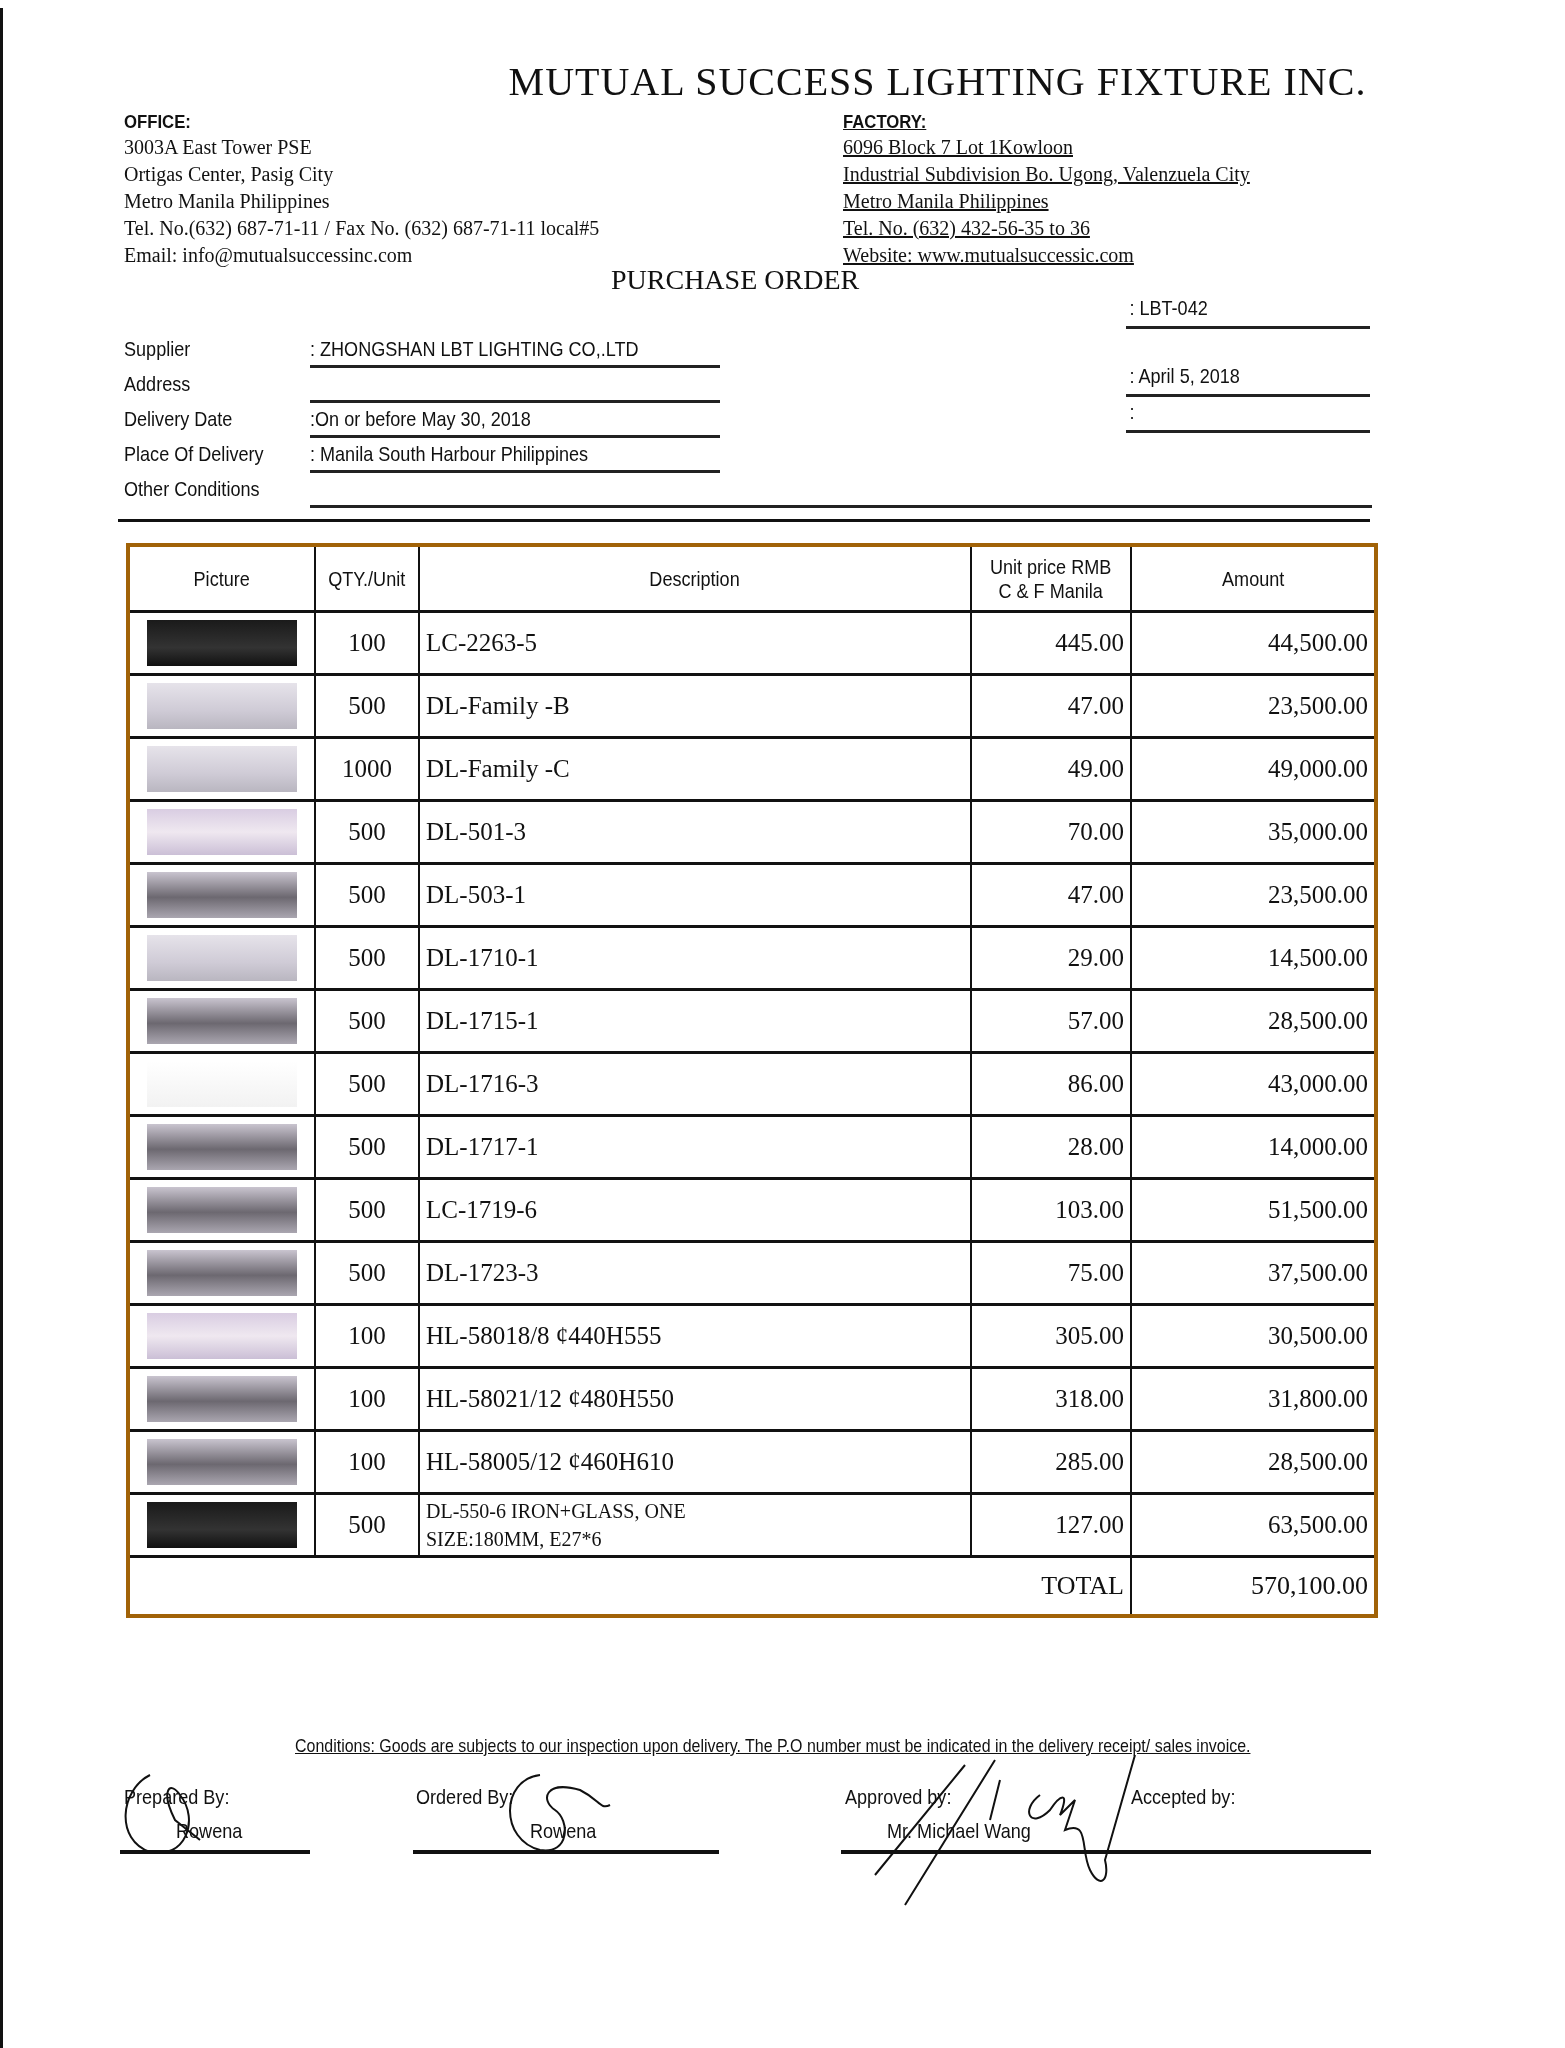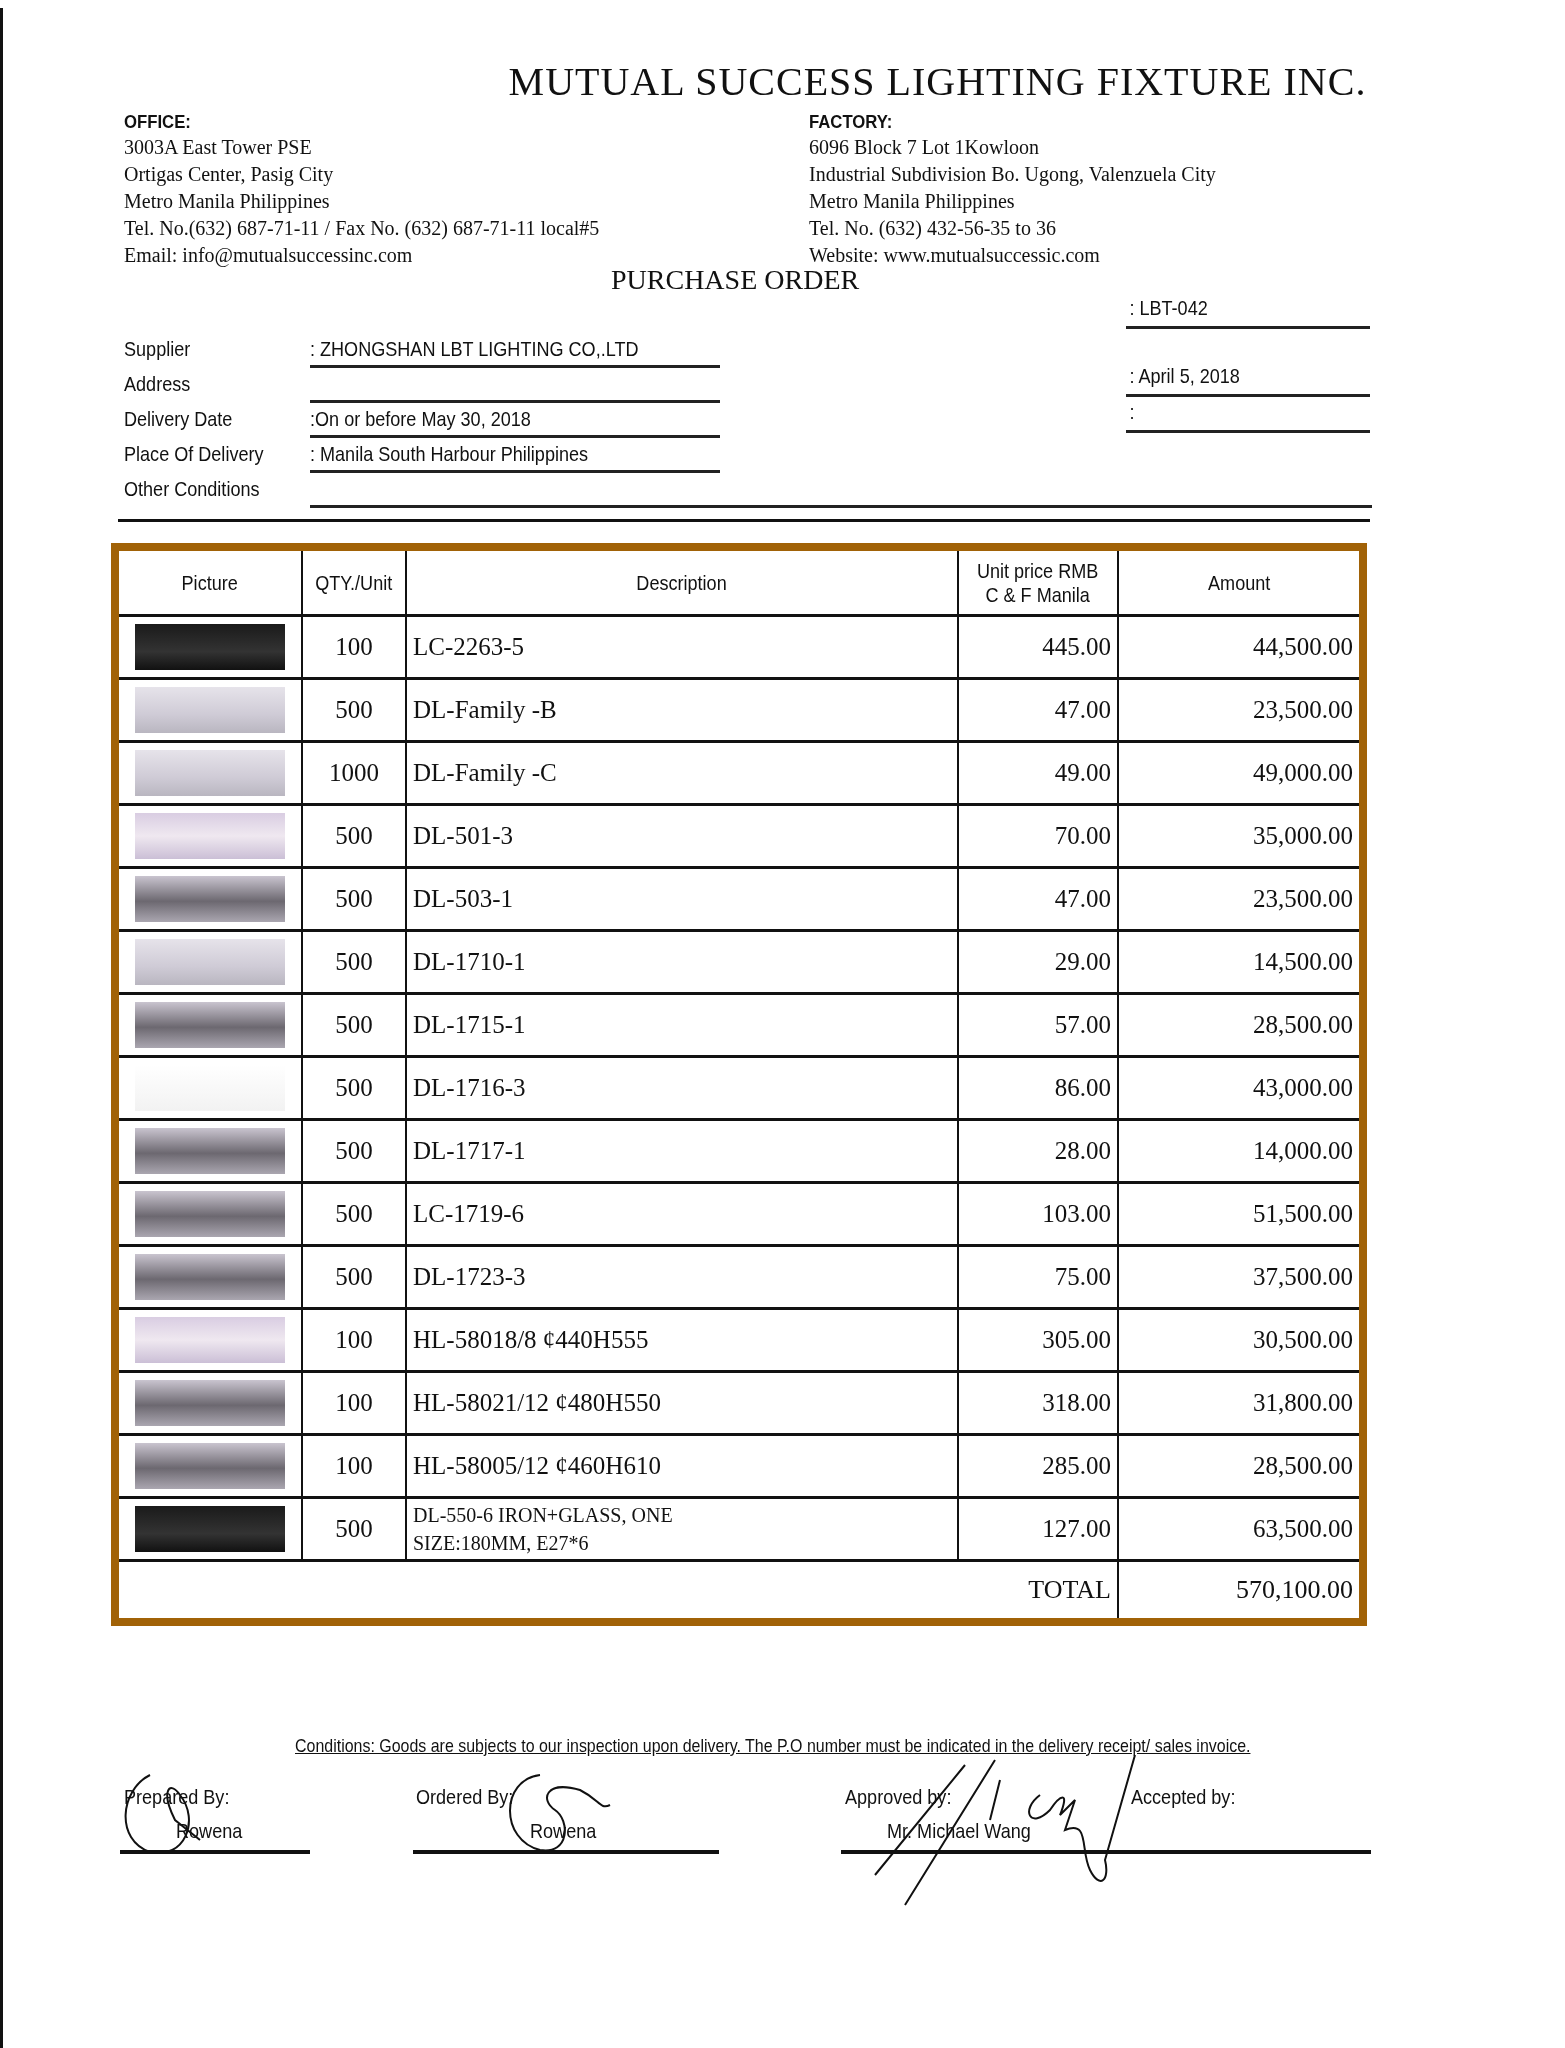--- a/index.html
+++ b/index.html
@@ -5,40 +5,40 @@
   html, body { margin:0; padding:0; background:#ffffff; }
   body { width:1565px; height:2048px; position:relative; overflow:hidden; color:#111; }
   .left-edge { position:absolute; left:0; top:8px; width:3px; height:2040px; background:#111; }
   .serif { font-family:"Liberation Serif", "DejaVu Serif", serif; }
   .sans { font-family:"Liberation Sans", "DejaVu Sans", sans-serif; }
 
   .company-title { position:absolute; left:0; width:1565px; top:58px; text-align:center; font-size:40px; letter-spacing:1px; }
   .company-title span { margin-left:310px; display:inline-block; }
 
   .office { position:absolute; left:124px; top:110px; }
-  .factory { position:absolute; left:809px; top:110px; }
+  .factory { position:absolute; left:843px; top:110px;text-decoration:underline; }
   .addr-head { font-size:19px; font-weight:bold; transform:scaleX(0.88); transform-origin:left; line-height:24px; }
   .addr-line { font-size:20px; line-height:27px; }
 
   .po-title { position:absolute; left:611px; top:264px; font-size:28px; text-underline-offset:4px; }
 
   .fields { position:absolute; left:124px; top:333px; }
   .field-row { position:relative; height:35px; }
   .field-label { position:absolute; left:0; top:4px; font-size:21px; transform:scaleX(0.86); transform-origin:left; white-space:nowrap; }
   .field-value { position:absolute; left:186px; top:4px; width:410px; height:28px; border-bottom:3px solid #222; font-size:21px; transform-origin:left; white-space:nowrap; }
   .field-value span { display:inline-block; transform:scaleX(0.86); transform-origin:left; }
   .field-value.wide { width:1062px; }
 
   .rfields { position:absolute; left:1126px; top:296px; width:244px; }
   .rfield { position:absolute; left:0; width:244px; height:30px; border-bottom:3px solid #222; font-size:21px; }
   .rfield span { display:inline-block; transform:scaleX(0.86); transform-origin:left; padding-left:4px; }
 
   .double-rule { position:absolute; left:118px; top:519px; width:1252px; height:3px; background:#111; }
 
-  table.items { position:absolute; left:111px; top:543px; width:1248px; border-collapse:collapse; table-layout:fixed; border:8px solid #a16207; }
+  table.items { position:absolute; left:126px; top:543px; width:1248px; border-collapse:collapse; table-layout:fixed; border:4px solid #a16207; }
   table.items td, table.items th { border:2px solid #111; padding:0; }
   table.items tr { border-bottom:3px solid #111; }
   th { font-weight:normal; font-size:21px; font-family:"Liberation Sans", sans-serif; height:63px; }
   th span { display:inline-block; transform:scaleX(0.86); }
   td { height:60px; font-family:"Liberation Serif", serif; font-size:25px; }
   td.qty { text-align:center; }
   td.desc { padding-left:6px !important; white-space:nowrap; overflow:hidden; }
   td.desc.two { font-size:20px; line-height:28px; }
   td.num { text-align:right; padding-right:6px !important; }
   td.pic { text-align:center; }

